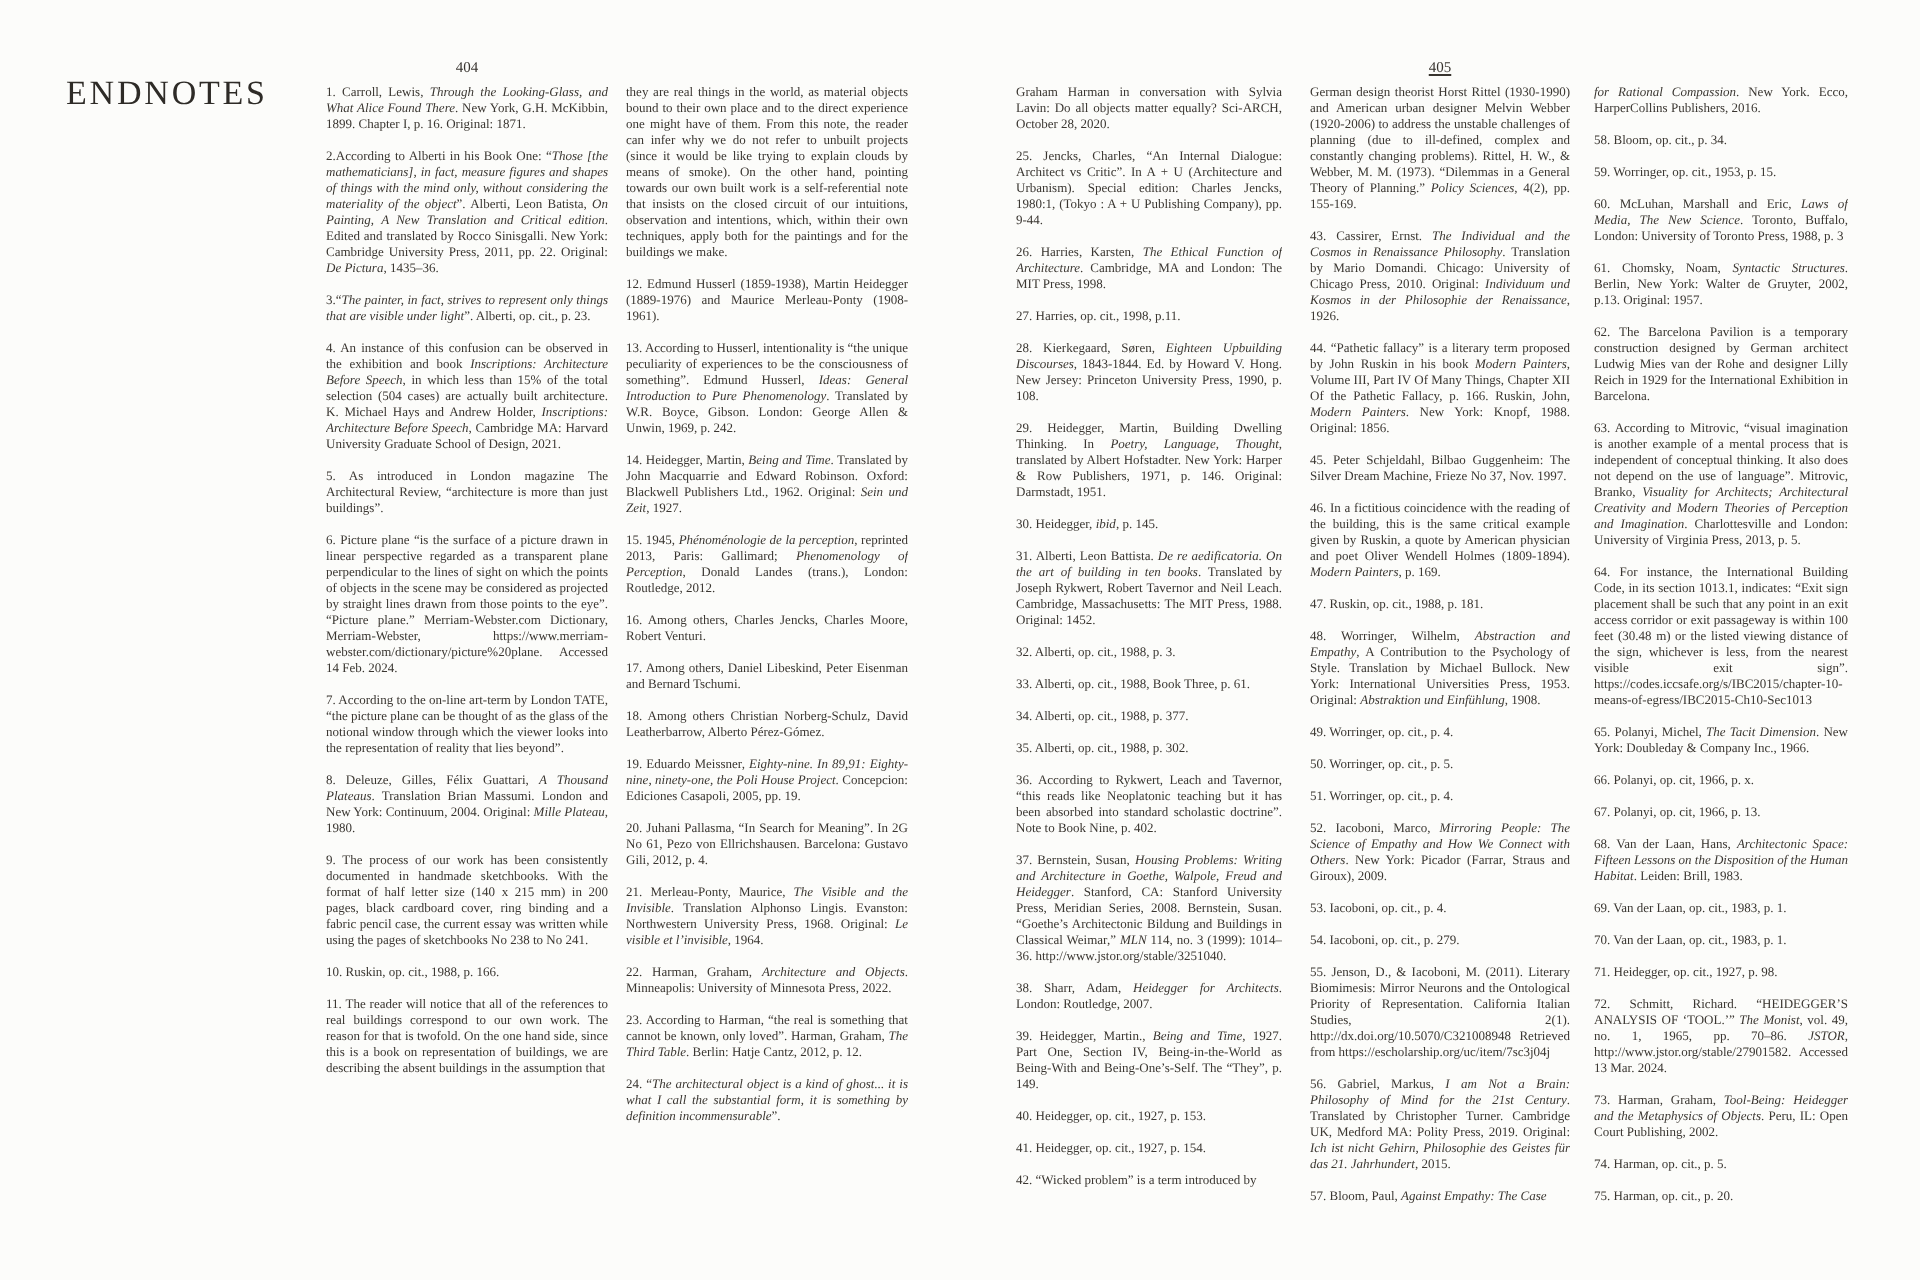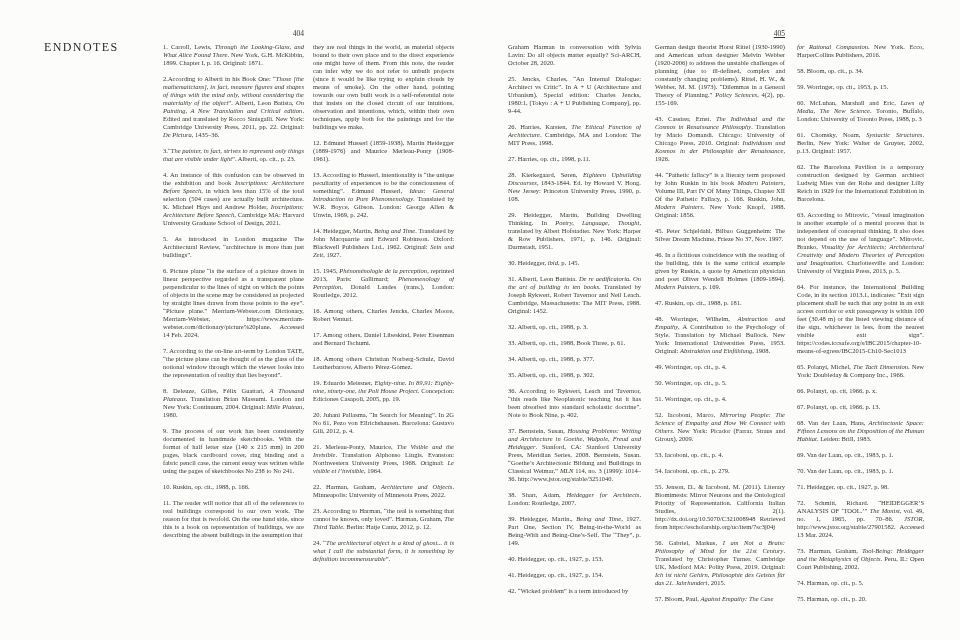--- a/index.html
+++ b/index.html
@@ -17,33 +17,32 @@
   .spread {
     position: relative;
     width: 960px;
     height: 640px;
     background: #fcfcfa;
   }
   .heading {
     position: absolute;
     left: 33px;
     top: 41px;
-    font-size: 12px;
+    font-size: 17px;
     line-height: 12px;
     letter-spacing: 1.4px;
     color: #2e2b27;
     white-space: nowrap;
-    margin-left: 11px;
   }
   .folio {
     position: absolute;
     top: 29px;
     font-size: 7.5px;
     line-height: 9px;
-    text-align: right;
+    text-align: center;
     color: #38342f;
   }
   .folio-left  { left: 163px; width: 141px; }
   .folio-right { left: 655px; width: 130px; text-decoration: underline; }
   .col {
     position: absolute;
     top: 43px;
     height: 586px;
     overflow: hidden;
     font-size: 6.5px;

